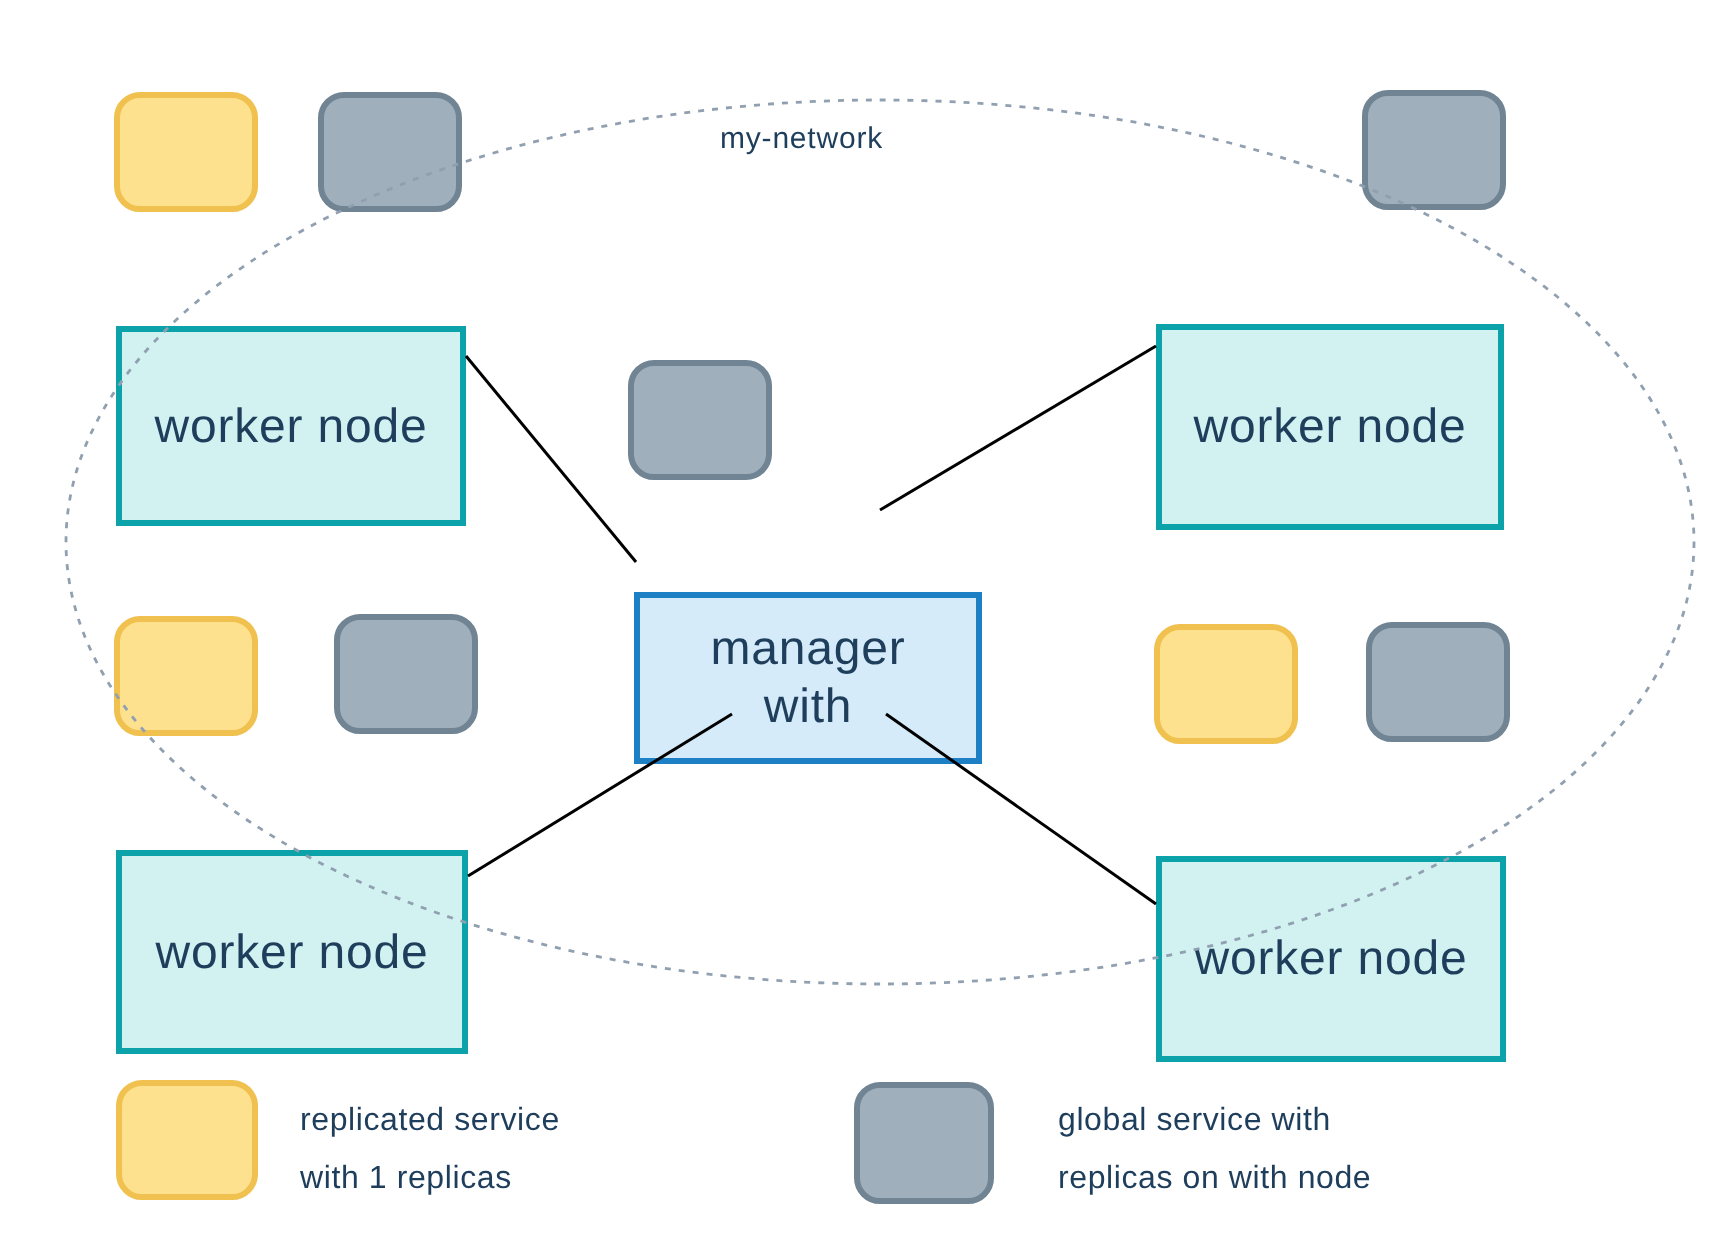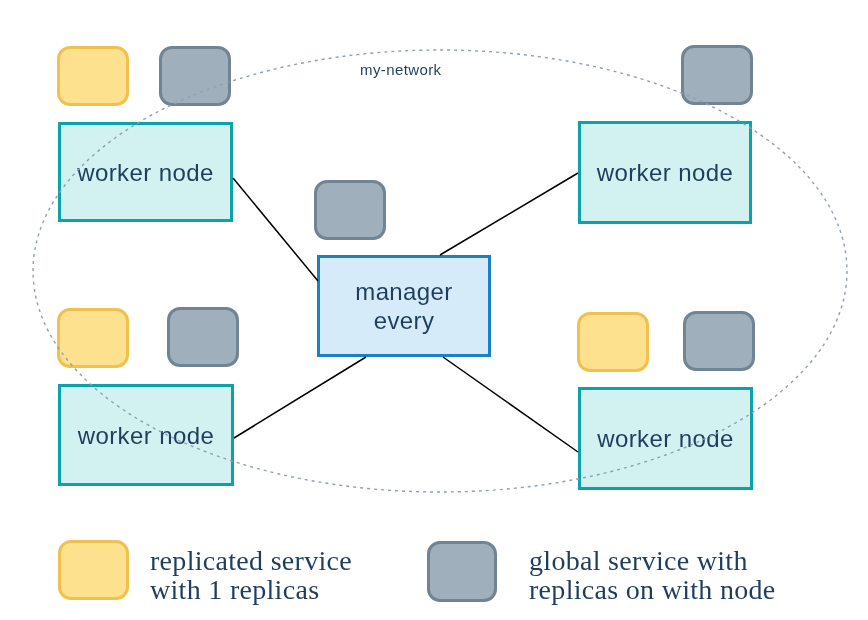--- a/index.html
+++ b/index.html
@@ -5,37 +5,37 @@
   html,body{margin:0;padding:0;background:#fff;}
   .canvas{
     position:relative;width:868px;height:620px;background:#ffffff;overflow:hidden;
     font-family:"Liberation Sans","DejaVu Sans",sans-serif;
     color:var(--text,#1e3e5c);
   }
   .abs{position:absolute;}
   
   .node{
     position:absolute;display:flex;flex-direction:column;align-items:center;justify-content:center;
-    box-sizing:border-box;text-align:center;font-size:24px;letter-spacing:0.4px;line-height:29px;
+    box-sizing:border-box;text-align:center;font-size:24px;letter-spacing:0.4px;line-height:29px;margin-top:41px;
   }
   .node.worker{background:var(--worker-fill,#d2f2f2);border:3px solid var(--worker-border,#0ba3a9);}
   .node.manager{background:var(--manager-fill,#d5ebfa);border:3px solid var(--manager-border,#1d7fc4);}
   
   .svc{
     position:absolute;width:72px;height:60px;border-radius:13px;box-sizing:border-box;
   }
   .svc.replicated{background:var(--replicated-fill,#fde18f);border:3px solid var(--replicated-border,#f0c14e);}
   .svc.global{background:var(--global-fill,#9fafbc);border:3px solid var(--global-border,#708494);}
   
   svg.overlay{position:absolute;left:0;top:0;pointer-events:none;}
   svg.overlay ellipse{fill:none;stroke:var(--network-stroke,#90a0b0);stroke-width:1.4;stroke-dasharray:3 4;}
   svg.overlay line{stroke:var(--link,#000000);stroke-width:1.5;}
   .net-label{position:absolute;left:360px;top:61px;font-size:15px;letter-spacing:0.4px;}
   
-  .legend-text{position:absolute;font-size:28px;line-height:29px;letter-spacing:0.3px;font-family:Liberation Serif, serif;}
+  .legend-text{position:absolute;font-size:16px;line-height:29px;letter-spacing:0.3px;}
 </style>
 </head>
 <body>
 
 <div class="canvas">
 
   <div class="svc replicated abs" style="left:57px;top:46px;"></div>
   <div class="svc global abs" style="left:159px;top:46px;"></div>
 
   <div class="svc global abs" style="left:681px;top:45px;"></div>
@@ -54,23 +54,23 @@
   <div class="node worker" style="left:578px;top:121px;width:174px;height:103px;">
     <span>worker node</span>
   </div>
   <div class="node worker" style="left:58px;top:384px;width:176px;height:102px;">
     <span>worker node</span>
   </div>
   <div class="node worker" style="left:578px;top:387px;width:175px;height:103px;">
     <span>worker node</span>
   </div>
 
-  <div class="node manager" style="left:317px;top:255px;width:174px;height:102px;text-align:center;">
+  <div class="node manager" style="left:317px;top:255px;width:174px;height:86px;text-align:center;">
     <span>manager</span>
-    <span>every</span>
+    <span>with</span>
   </div>
 
   <svg class="overlay" width="868" height="620" viewBox="0 0 868 620">
     <ellipse cx="440" cy="271" rx="407" ry="221"></ellipse>
     <line x1="233" y1="178" x2="318" y2="281"></line>
     <line x1="440" y1="255" x2="578" y2="173"></line>
     <line x1="366" y1="357" x2="234" y2="438"></line>
     <line x1="443" y1="357" x2="578" y2="452"></line>
   </svg>
 

